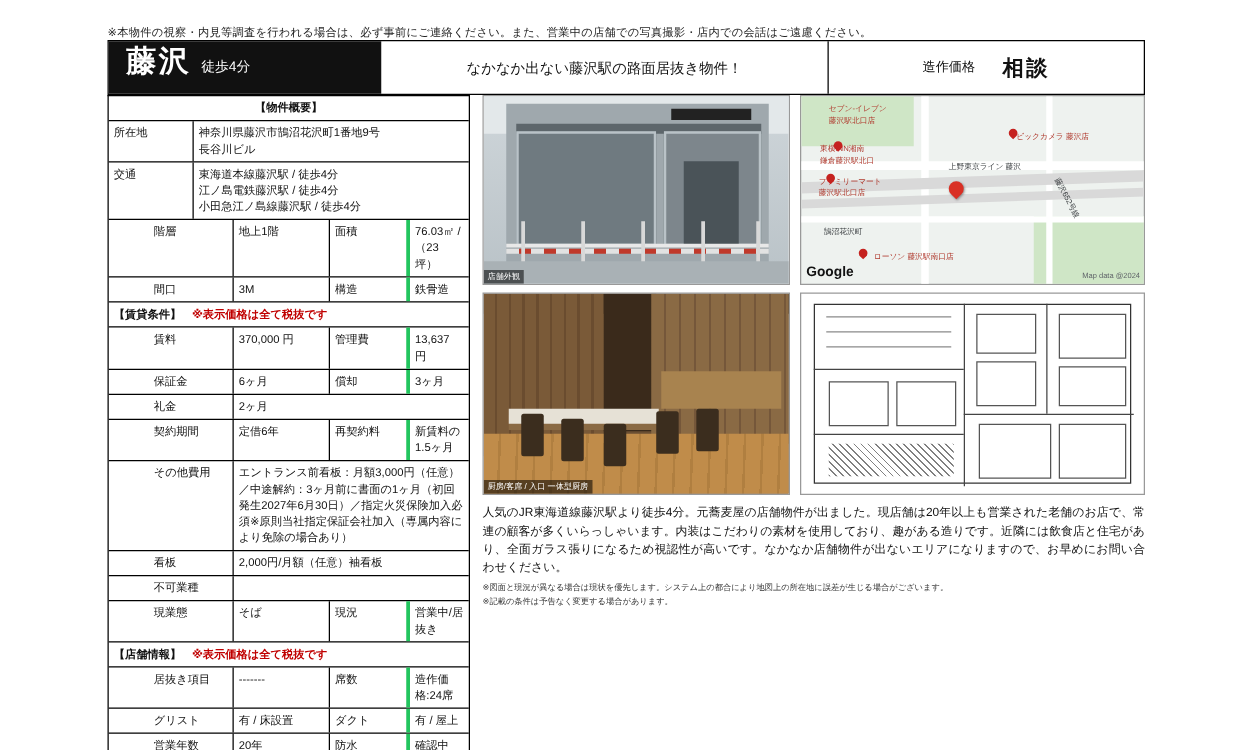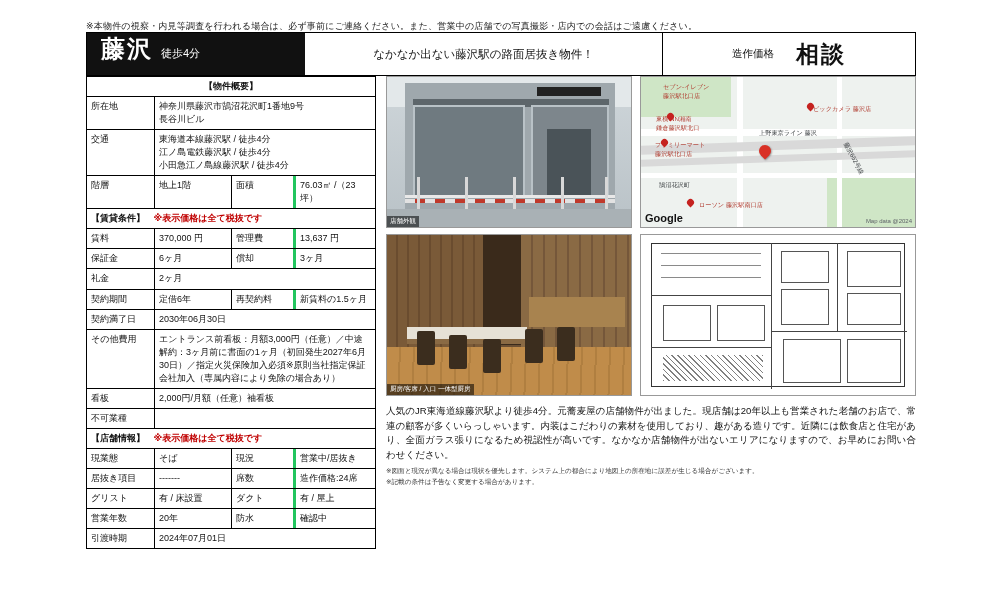--- a/index.html
+++ b/index.html
@@ -27,33 +27,33 @@
   .hd-left .station{font-size:24px;font-weight:bold;letter-spacing:2px;}
   .hd-left .walk{font-size:11px;margin-left:8px;}
   .hd-mid{
     flex:1;display:flex;align-items:center;justify-content:center;
     font-size:11.5px;color:#111;border-right:1px solid #000;
   }
   .hd-right{
     width:252px;display:flex;align-items:center;justify-content:center;gap:22px;
   }
   .hd-right .lbl{font-size:10.5px;}
-  .hd-right .val{font-size:23px;font-weight:bold;letter-spacing:2px;}
+  .hd-right .val{font-size:17px;font-weight:bold;letter-spacing:2px;}
 
   
   .tbl{
     position:absolute;left:86px;top:76px;width:290px;
     border:1px solid #000;border-bottom:none;box-sizing:border-box;
     font-size:9px;
   }
   .row{display:flex;border-bottom:1px solid #000;box-sizing:border-box;}
   .row .c{padding:3px 4px;box-sizing:border-box;line-height:1.45;}
   .c.k{width:68px;border-right:1px solid #000;}
   .c.v{flex:1;}
-  .c.k2{width:68px;border-right:1px solid #000;}
+  .c.k2{width:68px;border-right:1px solid #000;margin-left:32px;}
   .c.v2{width:77px;border-right:1px solid #000;}
   .c.k3{width:64px;border-right:3px solid #22c55e;}
   .c.v3{flex:1;}
   .sect{
     text-align:center;font-weight:bold;padding:3px 0;border-bottom:1px solid #000;
     font-size:9px;
   }
 
   
   .ph{position:absolute;border:1px solid #999;box-sizing:border-box;overflow:hidden;}
@@ -165,20 +165,26 @@
 小田急江ノ島線藤沢駅 / 徒歩4分</div>
     </div>
 
     <div class="row">
       <div class="c k2">階層</div>
       <div class="c v2">地上1階</div>
       <div class="c k3">面積</div>
       <div class="c v3">76.03㎡ /（23 坪）</div>
     </div>
 
+    <div class="row">
+      <div class="c k2">間口</div>
+      <div class="c v2">3M</div>
+      <div class="c k3">構造</div>
+      <div class="c v3">鉄骨造</div>
+    </div>
 
     <div class="row">
       <div class="c" style="width:100%;">
         <span style="font-weight:bold">【賃貸条件】</span>
         <span style="color:#c00000;font-weight:bold;margin-left:6px">※表示価格は全て税抜です</span>
       </div>
     </div>
 
     <div class="row">
       <div class="c k2">賃料</div>
@@ -199,51 +205,47 @@
       <div class="c v">2ヶ月</div>
     </div>
 
     <div class="row">
       <div class="c k2">契約期間</div>
       <div class="c v2">定借6年</div>
       <div class="c k3">再契約料</div>
       <div class="c v3">新賃料の1.5ヶ月</div>
     </div>
 
-    <div class="row">
-      <div class="c k2">契約満了日</div>
-      <div class="c v">2030年06月30日</div>
-    </div>
 
     <div class="row">
       <div class="c k2">その他費用</div>
       <div class="c v">エントランス前看板：月額3,000円（任意）／中途解約：3ヶ月前に書面の1ヶ月（初回発生2027年6月30日）／指定火災保険加入必須※原則当社指定保証会社加入（専属内容により免除の場合あり）</div>
     </div>
 
     <div class="row">
       <div class="c k2">看板</div>
       <div class="c v">2,000円/月額（任意）袖看板</div>
     </div>
 
     <div class="row">
       <div class="c k2">不可業種</div>
+    </div>
+
+    <div class="row">
+      <div class="c k2">現業態</div>
+      <div class="c v2">そば</div>
+      <div class="c k3">現況</div>
+      <div class="c v3">営業中/居抜き</div>
     </div>
 
     <div class="row">
       <div class="c" style="width:100%;">
         <span style="font-weight:bold">【店舗情報】</span>
         <span style="color:#c00000;font-weight:bold;margin-left:6px">※表示価格は全て税抜です</span>
       </div>
-    </div>
-
-    <div class="row">
-      <div class="c k2">現業態</div>
-      <div class="c v2">そば</div>
-      <div class="c k3">現況</div>
-      <div class="c v3">営業中/居抜き</div>
     </div>
 
     <div class="row">
       <div class="c k2">居抜き項目</div>
       <div class="c v2">-------</div>
       <div class="c k3">席数</div>
       <div class="c v3">造作価格:24席</div>
     </div>
 
     <div class="row">

